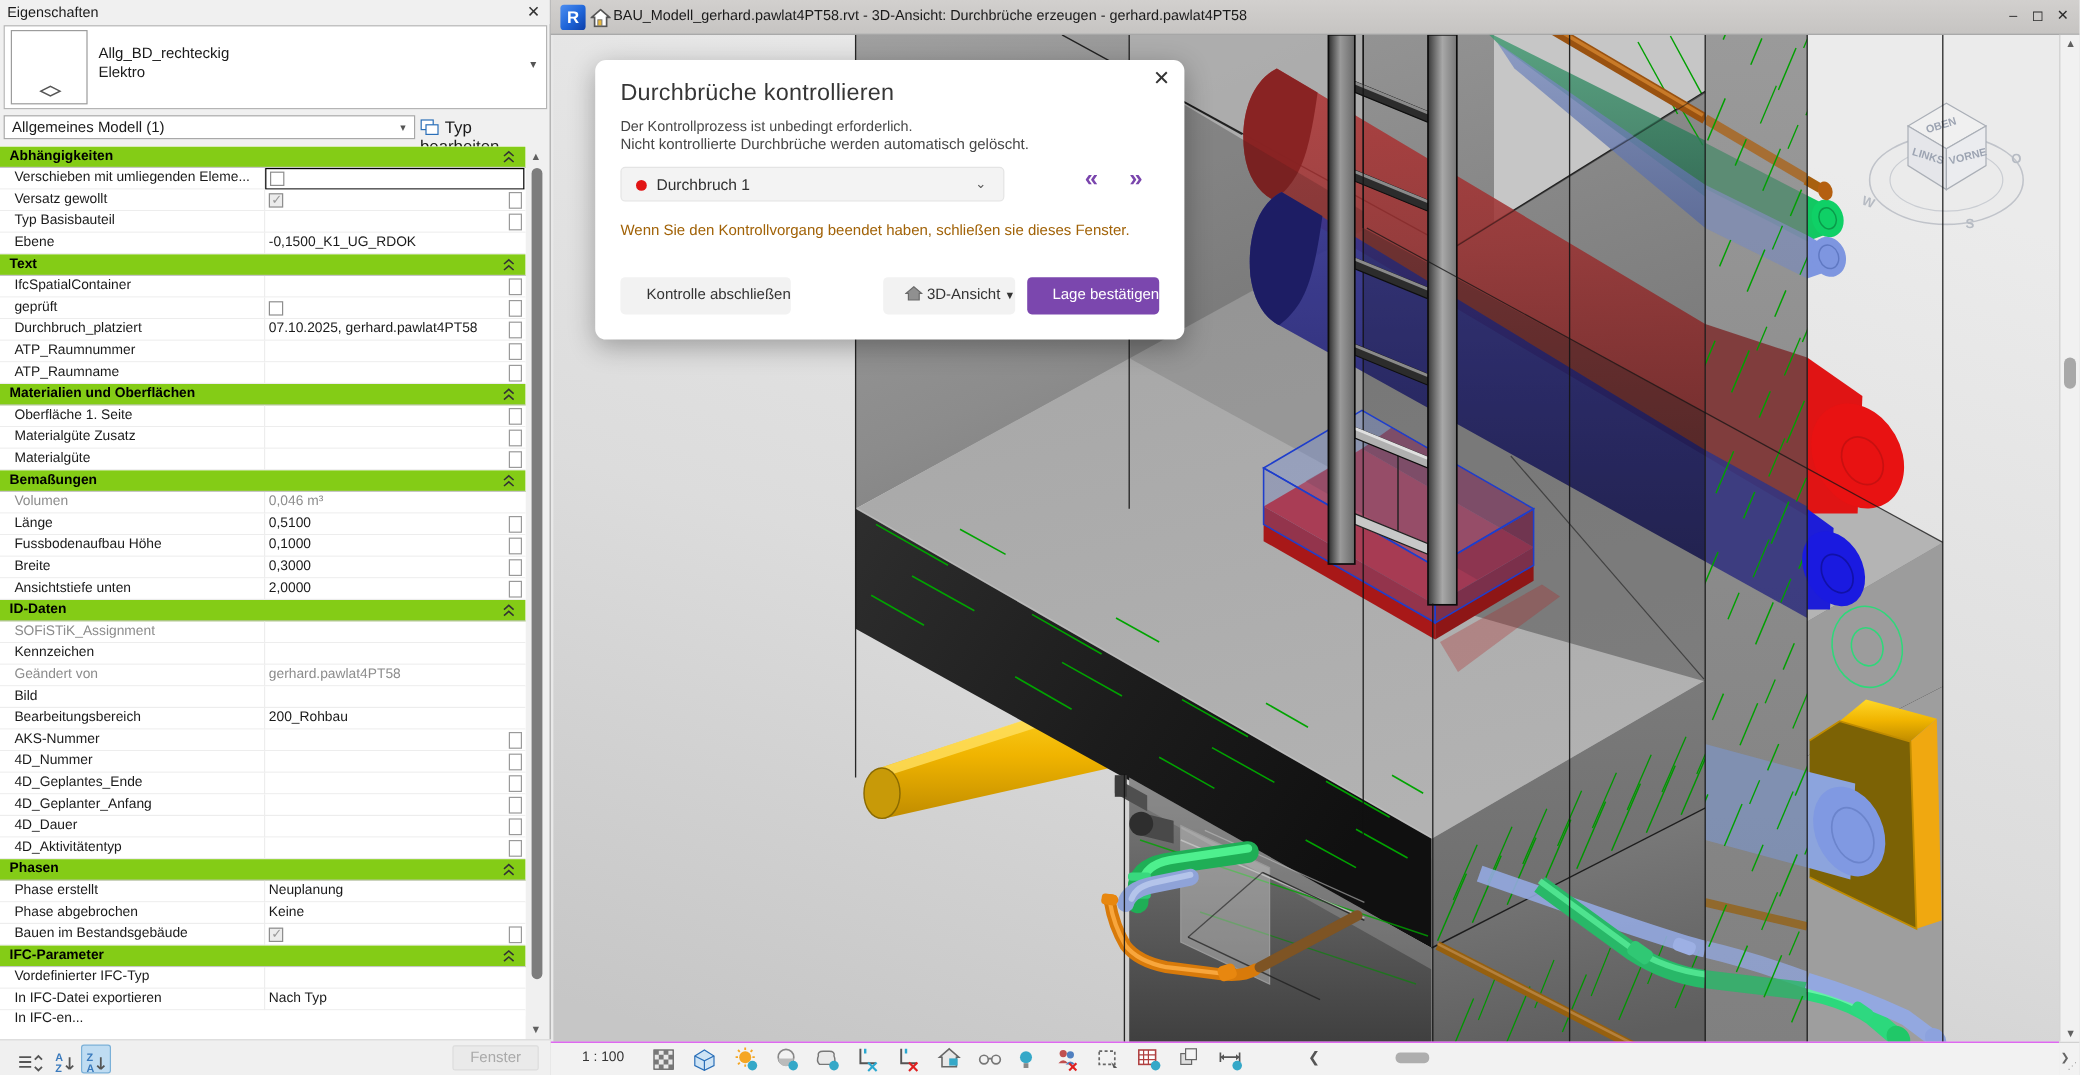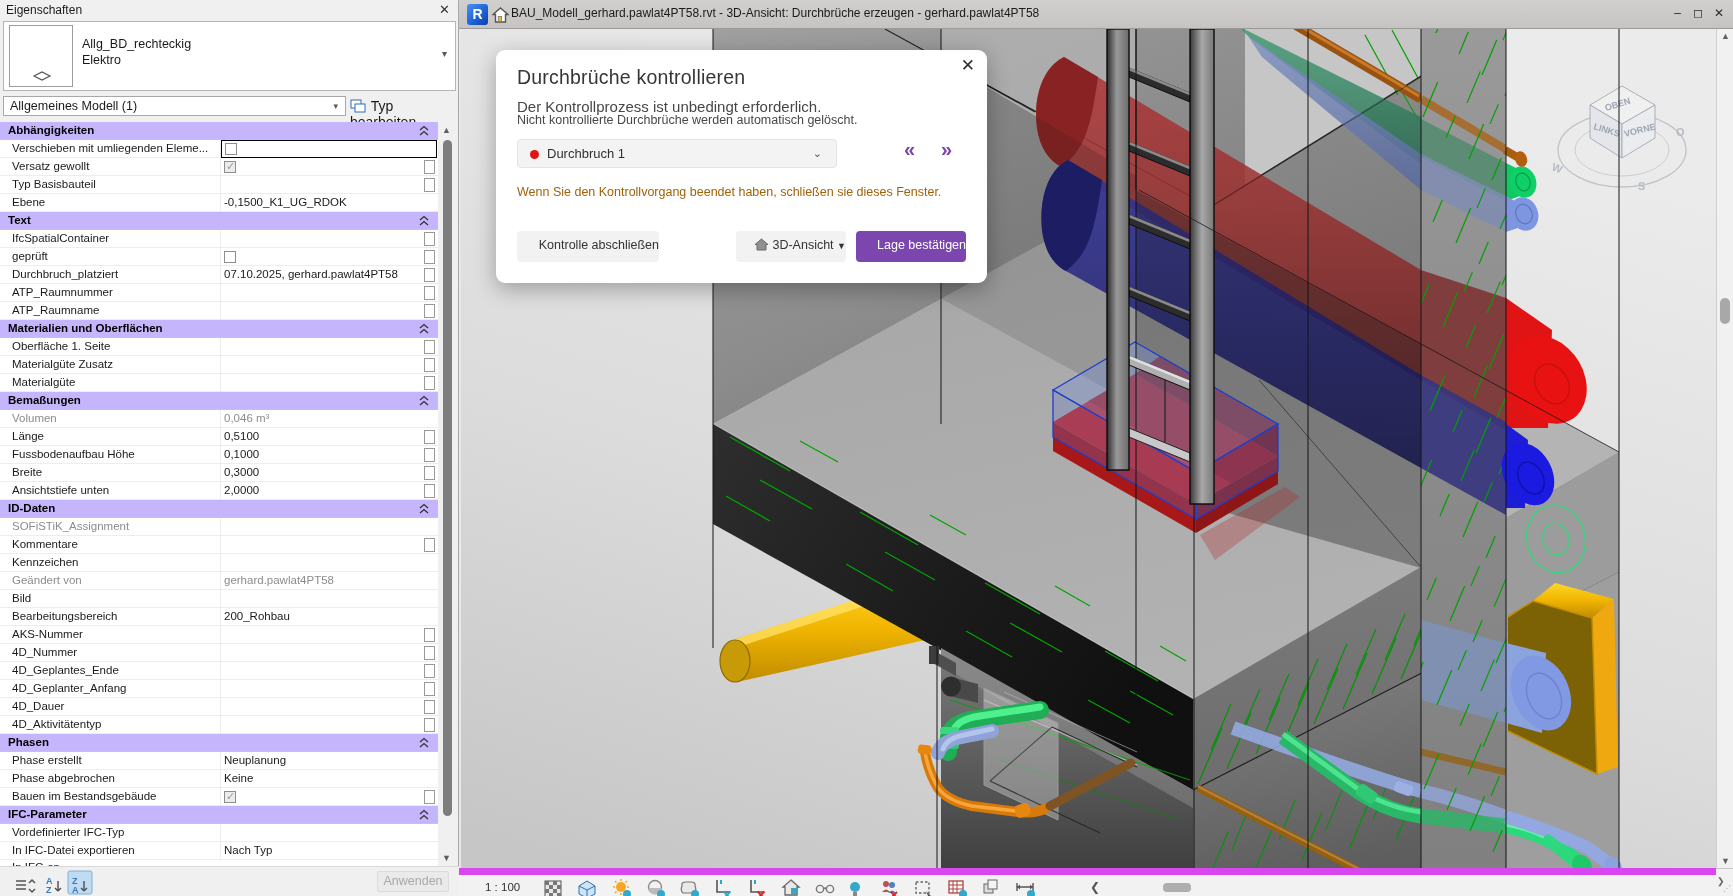--- a/index.html
+++ b/index.html
@@ -19,21 +19,21 @@
 #selrow .combo .arr{position:absolute;right:7px;top:4px;color:#555;font-size:9px}
 #selrow .tb{position:absolute;left:350px;top:1px;width:106px;height:20px;font-size:14px;color:#1a1a1a;padding-top:2px}
 
 #tbl{position:absolute;left:0;top:122px;width:438px;height:744px;background:#fff;overflow:hidden}
 .r{position:relative;width:438px;height:18px;background:#fff;border-bottom:1px solid #ededed}
 .r .n{position:absolute;left:12px;top:2px;font-size:11.5px;color:#1a1a1a;white-space:nowrap}
 .r .v{position:absolute;left:224px;top:2px;font-size:11.5px;color:#1a1a1a;white-space:nowrap}
 .r.gy .n,.r.gy .v{color:#8c8c8c}
 .r .vb{position:absolute;left:220px;top:0;width:1px;height:18px;background:#ededed}
 .r .mb{position:absolute;left:424px;top:2px;width:11px;height:14px;border:1px solid #9a9a9a;background:#fff}
-.r.h{background:#c4b5fd;border-bottom:1px solid #c6c6c6}
+.r.h{background:#84cc16;border-bottom:1px solid #c6c6c6}
 .r.h .n{left:8px;font-weight:bold;color:#000;font-size:11.5px}
 .r.h .ch{position:absolute;right:8px;top:2px;width:12px;height:14px;color:#333}
 .cb{position:absolute;left:224px;top:3px;width:12px;height:12px;border:1px solid #8e8e8e;background:#fff}
 .cb.ck{background:#ececec}
 .cb.ck:after{content:"\2713";position:absolute;left:1px;top:-2px;font-size:11px;color:#9a9a9a}
 .focuscell{position:absolute;left:221px;top:0;width:216px;height:18px;border:1.5px solid #000}
 #tbl .part{position:relative;width:438px;height:5px;background:#fff}
 .part .n{position:absolute;left:12px;top:1px;font-size:11.5px;color:#1a1a1a}
 
 #psb{position:absolute;left:439px;top:122px;width:18px;height:744px;background:#f0f0f0}
@@ -45,31 +45,31 @@
 
 #main{position:absolute;left:459px;top:0;width:1274px;height:896px}
 #tbar{position:absolute;left:0;top:0;width:1274px;height:29px;background:linear-gradient(#d2d0ce,#c6c4c2);border-bottom:1px solid #9a9a9a}
 #tbar .ricon{position:absolute;left:8px;top:4px;width:21px;height:21px;background:linear-gradient(135deg,#4d8ef0 0%,#1e64d8 55%,#0c3ea8 100%);border-radius:3px;color:#fff;font-weight:bold;font-size:14px;text-align:center;line-height:21px}
 #tbar .ttl{position:absolute;left:52px;top:6px;font-size:12px;font-weight:normal;color:#1a1a1a}
 #tbar .wb{position:absolute;top:6px;color:#2a2a2a;font-size:12px}
 
 #dlg{position:absolute;left:37px;top:50px;width:491px;height:233px;background:#fff;border-radius:9px;box-shadow:0 6px 22px rgba(0,0,0,0.30)}
 #dlg .x{position:absolute;right:12px;top:5px;font-size:17px;color:#333}
 #dlg h1{position:absolute;left:21px;top:16px;font-size:19.5px;font-weight:400;color:#363636;letter-spacing:.2px}
-#dlg .b1{position:absolute;left:21px;top:94px;font-size:15px;color:#474747}
+#dlg .b1{position:absolute;left:21px;top:94px;font-size:12px;color:#474747}
 #dlg .b2{position:absolute;left:21px;top:109px;font-size:12.5px;color:#474747}
 #dlg .sel{position:absolute;left:21px;top:89px;width:320px;height:29px;background:#f3f3f3;border:1px solid #e4e4e4;border-radius:4px}
 #dlg .sel .dot{position:absolute;left:12px;top:10px;width:9px;height:9px;border-radius:50%;background:#e11414}
 #dlg .sel .tx{position:absolute;left:29px;top:6px;font-size:13px;color:#303030}
 #dlg .sel .ar{position:absolute;right:14px;top:7px;color:#555;font-size:11px}
 #dlg .nav{position:absolute;top:84px;font-size:20px;color:#7a45ad;font-weight:bold}
 #dlg .b3{position:absolute;left:21px;top:136px;font-size:12.5px;color:#a16207}
 #dlg .btn{position:absolute;top:181px;height:31px;border-radius:4px;background:#f2f2f2;color:#333;font-size:12.5px;text-align:right}
 #dlg .btn.p{background:#7b47ae;color:#fff}
-#vbot{position:absolute;left:0;top:868px;width:1257px;height:28px;background:#f2f2f2;border-top:7px solid #d946ef}
+#vbot{position:absolute;left:0;top:868px;width:1257px;height:28px;background:#f2f2f2;border-top:1px solid #d946ef}
 #vbot .sc{position:absolute;left:26px;top:6px;font-size:11.5px;color:#333}
 #vbot .th{position:absolute;left:704px;top:8px;width:28px;height:9px;background:#aeaeae;border-radius:4px}
 #vbot .lt{position:absolute;left:631px;top:5px;color:#555;font-size:12px}
 #rgrip{position:absolute;left:1257px;top:868px;width:17px;height:28px;background:#f2f2f2;border-top:1px solid #c9c9c9}
 
 #vsb{position:absolute;left:1257px;top:29px;width:17px;height:839px;background:#f1f1f1;border-left:1px solid #cfcfcf}
 #vsb .up{position:absolute;left:4px;top:2px;color:#606060;font-size:9px}
 #vsb .dn{position:absolute;left:4px;bottom:2px;color:#606060;font-size:9px}
 #vsb .th{position:absolute;left:3px;top:269px;width:10px;height:26px;background:#a8a8a8;border-radius:5px}
 </style></head>
@@ -634,26 +634,20 @@
           <span class="ch"><svg width="12" height="14">
               <path d="M2 6 L6 2.5 L10 6 M2 11 L6 7.5 L10 11" fill="none" stroke="#333" stroke-width="1.3"></path>
             </svg></span>
         </div>
         <div class="r gy">
           <span class="n">SOFiSTiK_Assignment</span>
           <span class="vb"></span>
           <span class="v"></span>
         </div>
         <div class="r">
-          <span class="n">Kommentare</span>
-          <span class="vb"></span>
-          <span class="v"></span>
-          <i class="mb"></i>
-        </div>
-        <div class="r">
           <span class="n">Kennzeichen</span>
           <span class="vb"></span>
           <span class="v"></span>
         </div>
         <div class="r gy">
           <span class="n">Geändert von</span>
           <span class="vb"></span>
           <span class="v">gerhard.pawlat4PT58</span>
         </div>
         <div class="r">
@@ -760,21 +754,21 @@
             <text x="0" y="14" font-size="9" font-weight="bold" fill="#3a7abd">Z</text>
             <path d="M12,2 v10 m0,0 l-3,-3 m3,3 l3,-3" stroke="#555" stroke-width="1.5" fill="none"></path>
           </g>
           <rect x="62" y="2" width="24" height="23" rx="2" fill="#bfdcf2" stroke="#7ab0d8"></rect>
           <g transform="translate(66,10)">
             <text x="0" y="5" font-size="9" font-weight="bold" fill="#3a7abd">Z</text>
             <text x="0" y="14" font-size="9" font-weight="bold" fill="#3a7abd">A</text>
             <path d="M12,2 v10 m0,0 l-3,-3 m3,3 l3,-3" stroke="#555" stroke-width="1.5" fill="none"></path>
           </g>
         </svg>
-  <div class="anw">Anwenden</div>
+  <div class="anw">Fenster</div>
  </div>
 </div>
 <div id="main">
  <div id="tbar">
   <div class="ricon">R</div>
   <svg width="17" height="16" style="position:absolute;left:33px;top:7px">
           <path d="M8.5 1 L16 7.5 L13.5 7.5 L13.5 15 L3.5 15 L3.5 7.5 L1 7.5 Z" fill="#fff" stroke="#555" stroke-width="1.4"></path>
           <rect x="6.2" y="9.5" width="3.4" height="5" fill="#e8b83a" stroke="#777" stroke-width="0.8"></rect>
         </svg>
   <div class="ttl">BAU_Modell_gerhard.pawlat4PT58.rvt - 3D-Ansicht: Durchbrüche erzeugen - gerhard.pawlat4PT58</div>

